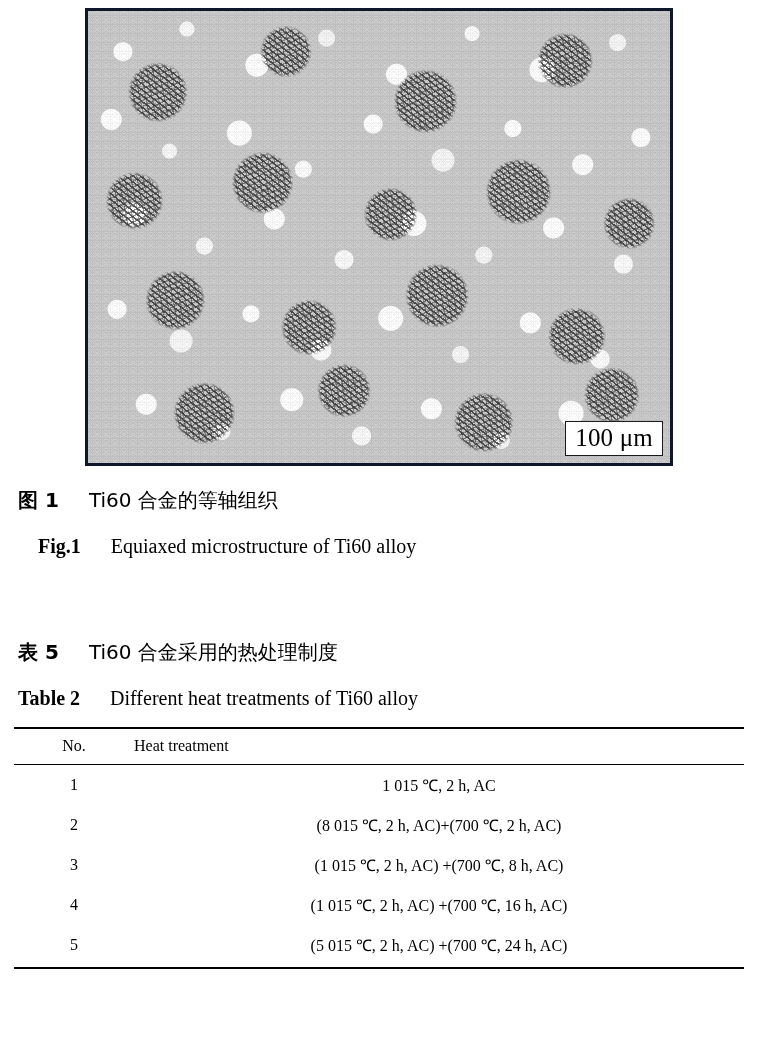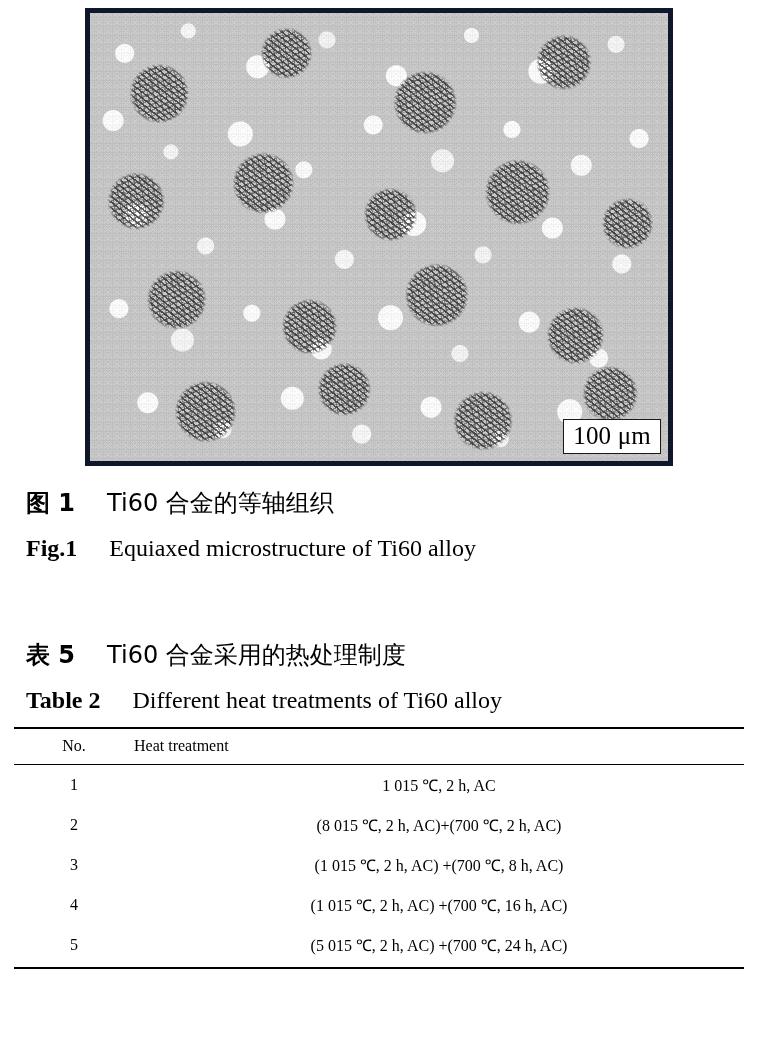--- a/index.html
+++ b/index.html
@@ -21,21 +21,21 @@
     position: absolute;
     left: 85px;
     top: 8px;
     width: 588px;
     height: 458px;
   }
   .micrograph {
     position: relative;
     width: 588px;
     height: 458px;
-    border: 5px solid #0f172a;
+    border: 3px solid #0f172a;
     box-sizing: border-box;
     overflow: hidden;
     background: #0f766e;
   }
   .micro-noise {
     position: absolute;
     inset: 0;
     background-color: #c9c9c9;
     background-image:
       radial-gradient(circle at 6% 9%, #ffffff 0 9px, rgba(255,255,255,0) 10px),
@@ -143,30 +143,30 @@
     padding: 3px 9px 5px 9px;
     font-size: 25px;
     line-height: 1;
     letter-spacing: 0.2px;
     font-family: "Liberation Serif", serif;
   }
 
   
   .caption {
     position: absolute;
-    left: 26px;
-    font-size: 24px;
+    left: 18px;
+    font-size: 20px;
     white-space: nowrap;
   }
   .caption .lead {
     font-weight: bold;
   }
   .caption .gap-lg { display: inline-block; width: 20px; }
   #fig-caption-cn { top: 487px; }
-  #fig-caption-en { top: 535px; }
+  #fig-caption-en { top: 535px; margin-left: 20px; }
   #tab-caption-cn { top: 639px; }
   #tab-caption-en { top: 687px; }
 
   .cjk { font-family: "DejaVu Sans", "Liberation Sans", sans-serif; }
 
   
   .table-wrap {
     position: absolute;
     left: 14px;
     top: 727px;

